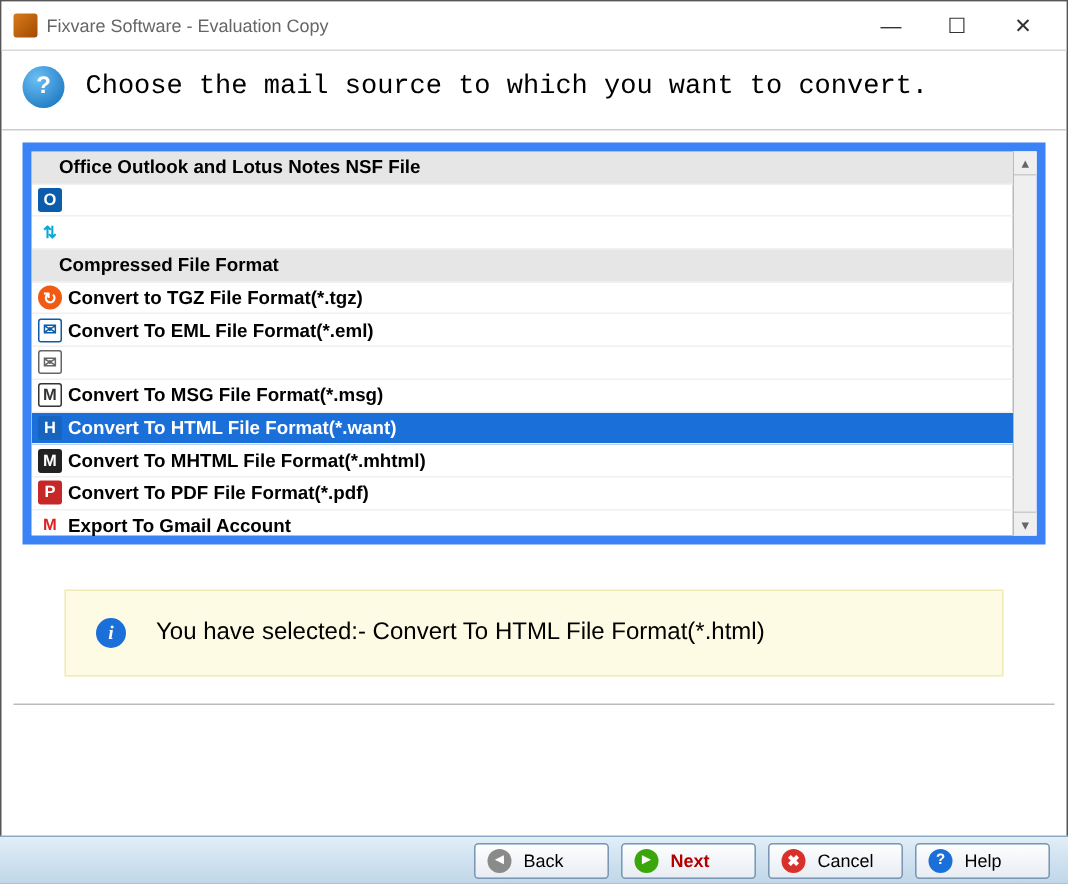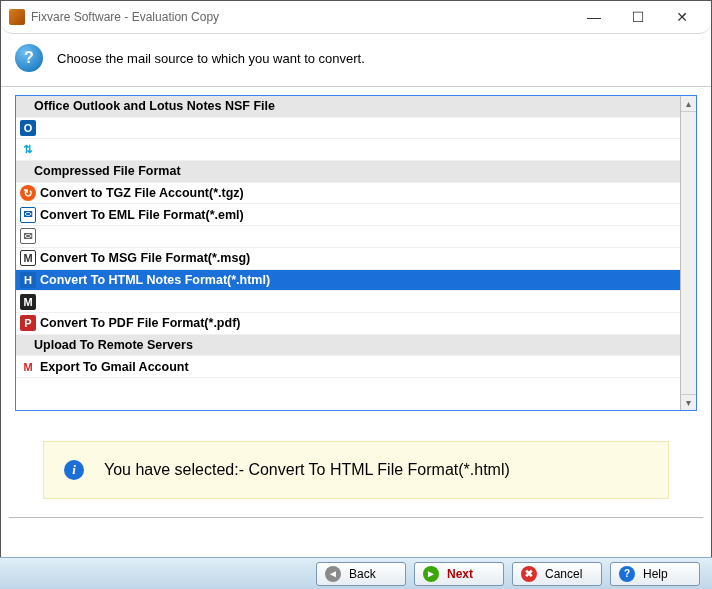--- a/index.html
+++ b/index.html
@@ -13,21 +13,20 @@
     overflow: hidden;
     border: 1px solid #555;
   }
   .titlebar {
     height: 30px;
     background: #fff;
     border-bottom: 1px solid #d8d8d8;
     display: flex;
     align-items: center;
     padding: 16px 8px;
-    border-radius: 12px;
   }
   .titlebar .app-icon {
     width: 16px; height: 16px;
     margin-right: 6px;
     background: linear-gradient(135deg,#d97b1c,#a14a00);
     border-radius: 2px;
   }
   .titlebar .title-text {
     color: #666;
     font-size: 12px;
@@ -50,26 +49,27 @@
     width: 28px; height: 28px;
     border-radius: 50%;
     background: radial-gradient(circle at 35% 30%, #6dbff5, #0d6bb6);
     color: #fff;
     font-weight: bold;
     font-size: 16px;
     display: flex; align-items: center; justify-content: center;
     margin-right: 14px;
   }
   .header .prompt {
-    font-size: 13px;
+    font-size: 18px;
+    font-family: Liberation Mono, monospace;
   }
   .list-wrap {
     margin: 8px 14px 6px 14px;
-    border: 1px solid #3b82f6;
-    height: 316px;
+    border: 6px solid #3b82f6;
+    height: 268px;
     display: flex;
     background: #fff;
   }
   .list {
     flex: 1;
     overflow-y: auto;
   }
   .scrollbar {
     width: 16px;
     background: #efefef;
@@ -210,45 +210,45 @@
       <div class="row header-row">Office Outlook and Lotus Notes NSF File</div>
       <div class="row item-row">
         <span class="ficon ic-outlook">O</span>
       </div>
       <div class="row item-row">
         <span class="ficon ic-nsf">⇅</span>
       </div>
       <div class="row header-row">Compressed File Format</div>
       <div class="row item-row">
         <span class="ficon ic-tgz">↻</span>
-        <span>Convert to TGZ File Account(*.tgz)</span>
+        <span>Convert to TGZ File Format(*.tgz)</span>
       </div>
       <div class="row item-row">
         <span class="ficon ic-eml">✉</span>
         <span>Convert To EML File Format(*.eml)</span>
       </div>
       <div class="row item-row">
         <span class="ficon ic-emlx">✉</span>
       </div>
       <div class="row item-row">
         <span class="ficon ic-msg">M</span>
         <span>Convert To MSG File Format(*.msg)</span>
       </div>
       <div class="row item-row selected">
         <span class="ficon ic-html">H</span>
-        <span>Convert To HTML Notes Format(*.html)</span>
+        <span>Convert To HTML File Format(*.want)</span>
       </div>
       <div class="row item-row">
         <span class="ficon ic-mhtml">M</span>
+        <span>Convert To MHTML File Format(*.mhtml)</span>
       </div>
       <div class="row item-row">
         <span class="ficon ic-pdf">P</span>
         <span>Convert To PDF File Format(*.pdf)</span>
       </div>
-      <div class="row header-row">Upload To Remote Servers</div>
       <div class="row item-row">
         <span class="ficon ic-gmail">M</span>
         <span>Export To Gmail Account</span>
       </div>
     </div>
   <div class="scrollbar">
     <div class="arrow">▴</div>
     <div class="arrow bottom">▾</div>
   </div>
 </div>

